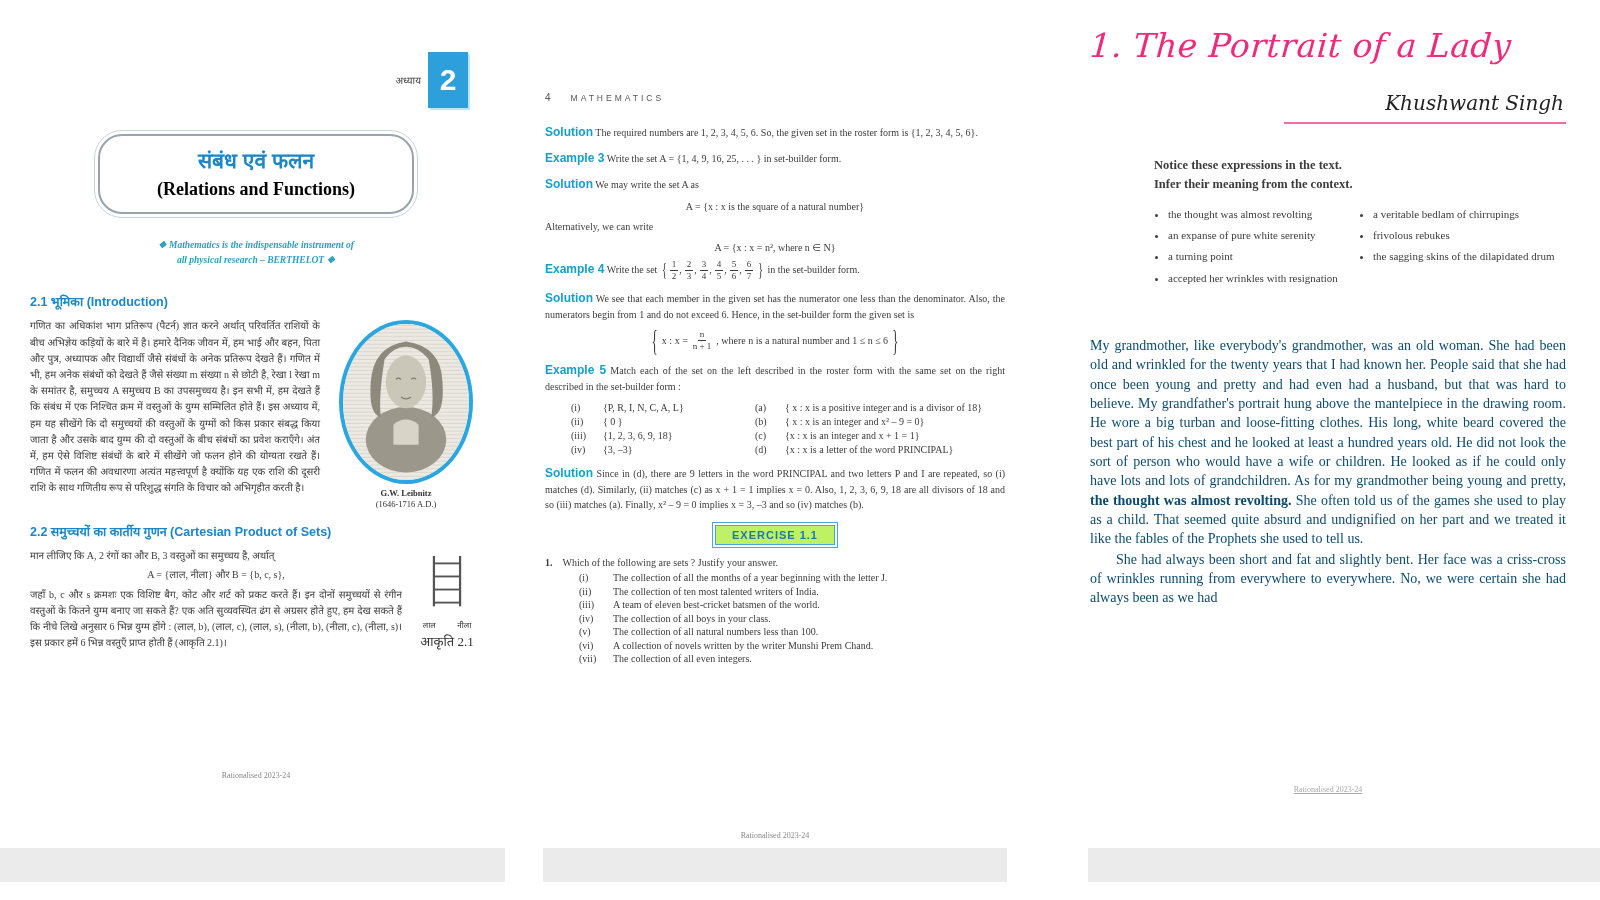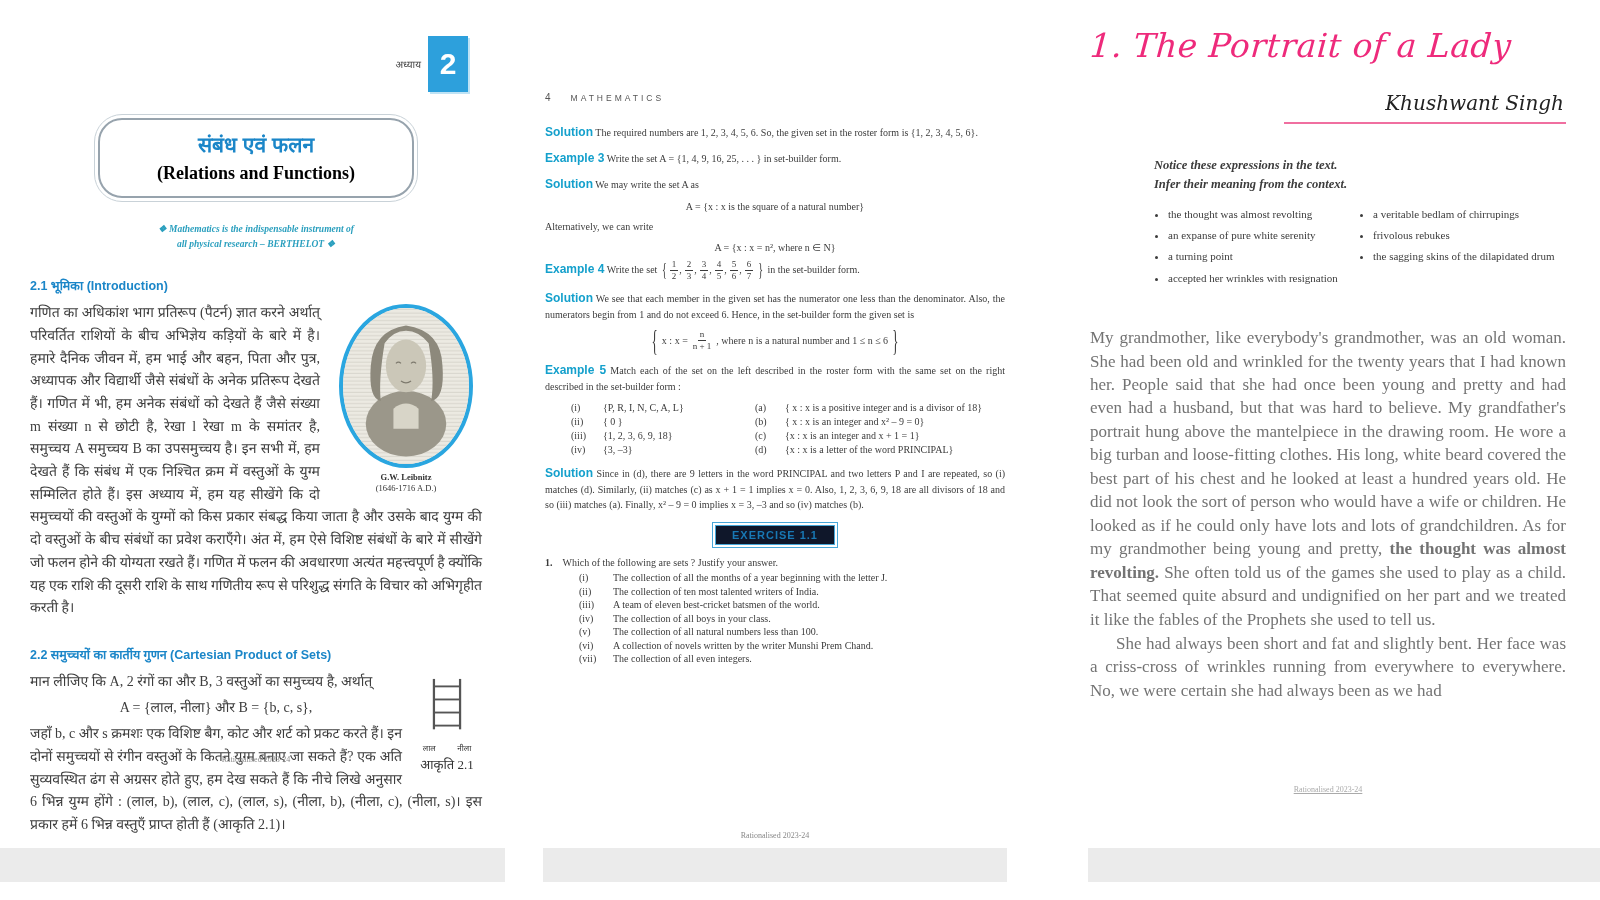--- a/index.html
+++ b/index.html
@@ -10,39 +10,39 @@
   }
   .canvas { position:absolute; inset:0; }
 
   
   .bottom-strip { position:absolute; top:848px; height:34px; background:#ebebeb; }
   .strip-left  { left:0;     width:505px; }
   .strip-mid   { left:543px; width:464px; }
   .strip-right { left:1088px; width:512px; }
 
   
-  .page-left { position:absolute; left:30px; top:16px; width:452px; height:748px; }
+  .page-left { position:absolute; left:30px; top:32px; width:452px; height:748px; }
   .chapter-head { display:flex; justify-content:flex-end; align-items:center; gap:7px; margin-top:20px; padding-right:14px; }
   .chapter-label { font-size:10px; color:#444; }
   .chapter-num {
     width:40px; height:56px; background:#2da0dc; color:#fff;
     font-family:"Liberation Sans", sans-serif; font-weight:bold; font-size:30px;
     display:flex; align-items:center; justify-content:center;
     box-shadow:2px 2px 0 #bfe3f5;
   }
   .title-box {
     width:316px; margin:26px auto 0; border:2px solid #97a3ad; border-radius:24px;
     outline:1px solid #c9d2d8; outline-offset:3px;
     padding:10px 10px 12px; text-align:center; background:#fff;
   }
   .title-hi { color:#1b86c8; font-size:21px; font-weight:bold; font-family:"Liberation Sans", sans-serif; }
   .title-en { color:#000000; font-size:18px; font-weight:bold; margin-top:5px; }
   .quote { margin-top:24px; text-align:center; color:#2a9fbe; font-style:italic; font-weight:bold; font-size:9.5px; line-height:1.55; }
   .sec-hi { color:#1b86c8; font-family:"Liberation Sans", sans-serif; font-size:12.5px; font-weight:bold; margin:26px 0 8px; }
-  .hi-body { font-size:14px; line-height:1.62; text-align:justify; color:#3d3d3d; }
+  .hi-body { font-size:10px; line-height:1.62; text-align:justify; color:#3d3d3d; }
   .portrait-box { float:right; width:152px; margin:2px 0 6px 10px; text-align:center; }
   .portrait-img {
     width:134px; height:164px; border-radius:50%;
     border:4px solid #2aa6e0; display:block; margin:0 auto; background:#eceae2;
   }
   .portrait-cap-name { font-size:8.5px; font-weight:bold; color:#333; margin-top:4px; line-height:1.3; }
   .portrait-cap-years { font-size:8.5px; color:#333; line-height:1.3; }
   .figure-box { float:right; width:70px; margin:4px 0 4px 10px; text-align:center; }
   .fig-labels { display:flex; justify-content:space-around; font-size:8px; color:#333; margin-top:1px; }
   .fig-cap { font-size:13px; color:#333; margin-top:2px; }
@@ -60,41 +60,41 @@
   .frac { display:inline-flex; flex-direction:column; align-items:center; vertical-align:middle; line-height:1.05; margin:0 1px; font-size:9px; }
   .fnum { border-bottom:0.8px solid #3b3b3b; padding:0 2px 0.5px; }
   .fden { padding-top:0.5px; }
   .fsep { margin-right:2px; }
   .brace { display:inline-block; transform:scaleY(1.9); margin:0 2px; }
   .m-display { display:flex; justify-content:center; align-items:center; gap:4px; font-size:10px; color:#3b3b3b; margin:6px 0 10px; }
   .brace-big { display:inline-block; transform:scaleY(2.2); font-size:13px; }
   .match-table { margin:1px 0 9px 26px; font-size:10px; color:#3b3b3b; }
   .match-row { display:grid; grid-template-columns:28px 148px 26px 1fr; column-gap:4px; margin-bottom:3px; }
   .exercise-box {
-    width:fit-content; margin:13px auto 12px; background:#0f172a;
+    width:fit-content; margin:13px auto 12px; background:#bef264;
     border:1px solid #47a7d8; outline:1px solid #47a7d8; outline-offset:2px;
     padding:3px 16px; color:#1878b4; font-weight:bold;
     font-family:"Liberation Sans", sans-serif; font-size:11px; letter-spacing:1px;
   }
   .q-row { display:flex; gap:10px; font-size:10px; color:#3b3b3b; margin-bottom:4px; }
   .q-num { font-weight:bold; }
   .q-items { margin-left:34px; font-size:10px; color:#3b3b3b; }
   .q-item { display:grid; grid-template-columns:30px 1fr; column-gap:4px; margin-bottom:2.5px; }
   .pm-footer { position:absolute; bottom:0; left:0; right:0; text-align:center; font-size:8px; color:#888; }
 
   
   .page-right { position:absolute; left:1090px; top:26px; width:476px; height:768px; }
   .story-title { color:#ee2a7b; font-family:"DejaVu Serif", serif; font-style:italic; font-size:33px; letter-spacing:0.5px; transform:skewX(-4deg); transform-origin:left; }
   .author { font-family:"DejaVu Serif", serif; font-style:italic; font-size:20px; color:#222; text-align:right; margin-top:26px; padding-right:2px; }
   .author-rule { border:none; border-bottom:2px solid #f06fa0; width:282px; margin:7px 0 0 auto; }
-  .notice { margin:32px 0 0 64px; font-style:italic; font-weight:bold; color:#3c3c3c; font-size:12.5px; line-height:1.5; }
+  .notice { margin:32px 0 0 64px; font-weight:bold; color:#3c3c3c; font-size:12.5px; line-height:1.5; }
   .expr-cols { display:flex; margin:13px 0 0 66px; }
   .expr-col { list-style:disc; padding-left:12px; width:206px; font-size:11px; color:#3c3c3c; line-height:1.4; }
   .expr-col li { margin-bottom:6px; }
-  .story-body { margin-top:34px; font-size:17px; line-height:1.38; text-align:justify; color:#737373; }
+  .story-body { margin-top:44px; font-size:14px; line-height:1.38; text-align:justify; color:#0c4a6e; }
   .story-body .p2 { text-indent:26px; margin-top:1px; }
   .bold-phrase { font-weight:bold; }
   .pr-footer { position:absolute; bottom:0; left:0; right:0; text-align:center; font-size:8px; color:#aaa; text-decoration:underline; }
 </style>
 </head>
 <body>
 
 <div class="canvas">
 
   <div class="page-left">

